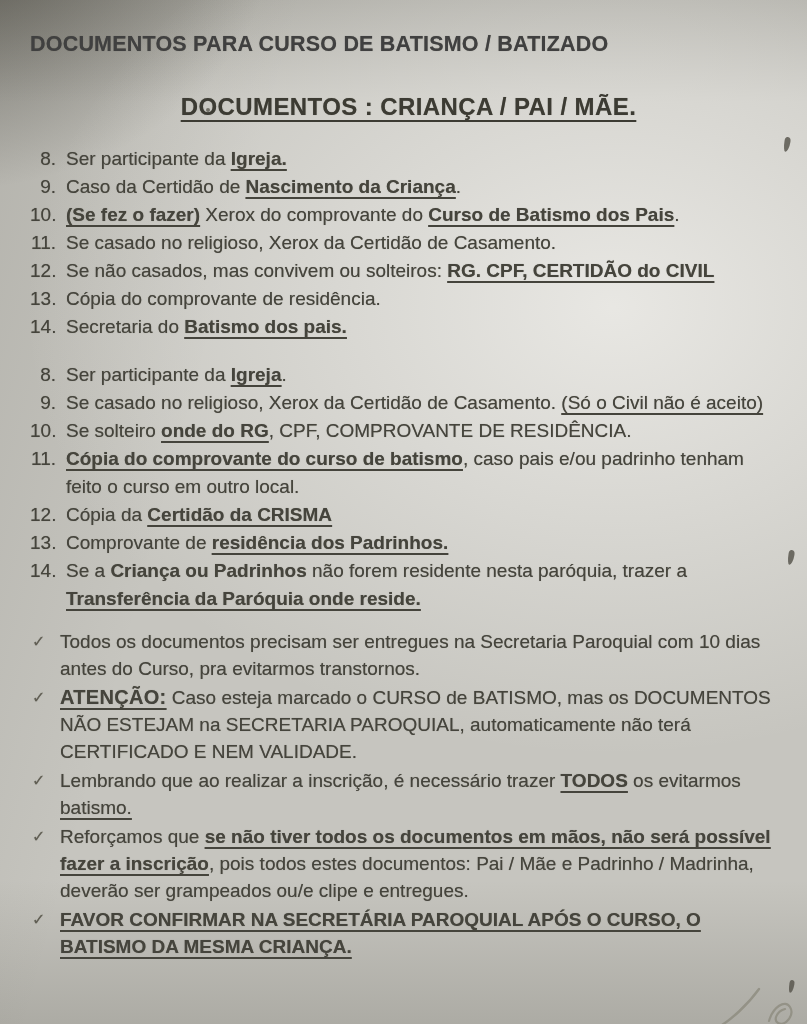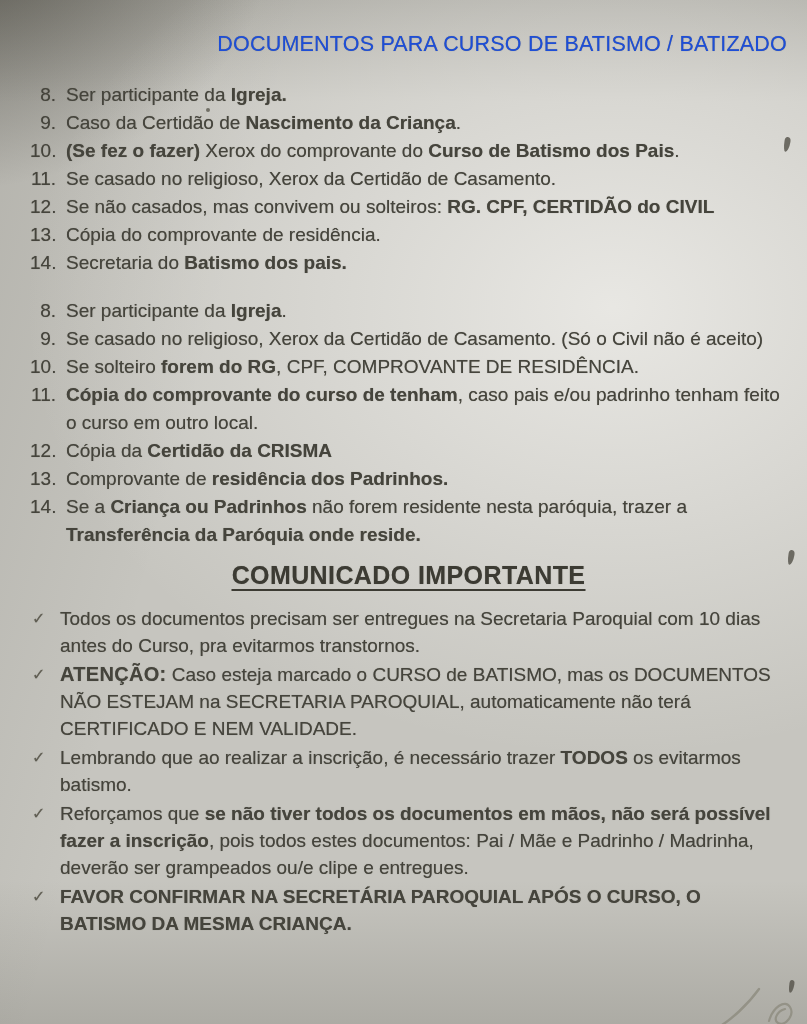--- a/index.html
+++ b/index.html
@@ -19,25 +19,25 @@
       linear-gradient(to bottom, rgba(70,68,58,0.20), rgba(70,68,58,0) 10%),
       linear-gradient(to top, rgba(70,68,58,0.20), rgba(70,68,58,0) 14%),
       linear-gradient(105deg, rgba(70,68,58,0.14), rgba(70,68,58,0) 28%);
   }
   .content {
     position: absolute; inset: 0;
     padding: 32px 20px 0 30px;
     text-shadow: 0 0 0.7px rgba(62,60,50,0.55);
   }
   .doc-title {
-    text-align: right;
-    font-weight: normal;
+    text-align: left;
+    font-weight: bold;
     font-size: 21.5px;
     letter-spacing: 0.2px;
-    color: #1d4ed8;
+    color: #404040;
   }
   .sec-h {
     text-align: center;
     font-weight: bold;
     color: #3c3b33;
     text-decoration: underline;
     text-decoration-thickness: 2px;
     text-underline-offset: 5px;
   }
   .h-crianca   { margin-top: 36px; font-size: 24px; letter-spacing: 0.4px; }
@@ -50,21 +50,21 @@
   .num { flex: none; width: 26px; text-align: right; margin-right: 10px; }
   .txt { flex: 1; min-width: 0; }
 
   .notices { margin-top: 15px; font-size: 19px; line-height: 27px; padding-right: 12px; }
   .notices .row { margin-top: 2px; }
   .chk {
     flex: none; width: 30px; padding-left: 2px;
     font-size: 16px; color: #615f54; line-height: 27px;
   }
   .b { font-weight: bold; }
-  .u { text-decoration-thickness: 1.8px; text-underline-offset: 3.5px; }
+  .u { text-decoration: underline; text-decoration-thickness: 1.8px; text-underline-offset: 3.5px; }
   .L { font-size: 20px; letter-spacing: 0.3px; }
 
   .pen-mark {
     position: absolute; width: 6px; height: 15px;
     background: #55534a; opacity: 0.82;
     border-radius: 45% 55% 60% 40% / 28% 28% 72% 72%;
     transform: rotate(9deg);
   }
   .mark-1 { left: 784px; top: 137px; }
   .mark-2 { left: 788px; top: 550px; }
@@ -77,20 +77,21 @@
   .scribble { position: absolute; right: -4px; bottom: -5px; opacity: 0.75; }
 </style>
 </head>
 <body>
 
 <div class="paper-bg"></div>
 
 <div class="content">
   <div class="doc-title">DOCUMENTOS PARA CURSO DE BATISMO / BATIZADO</div>
 
+  <div class="sec-h h-crianca">DOCUMENTOS : CRIANÇA / PAI / MÃE.</div>
   <div class="list list-crianca">
       <div class="row">
         <span class="num">8.</span>
         <div class="txt"><span>Ser participante da </span><span class="b u">Igreja.</span></div>
       </div>
       <div class="row">
         <span class="num">9.</span>
         <div class="txt"><span>Caso da Certidão de </span><span class="b u">Nascimento da Criança</span><span>.</span></div>
       </div>
       <div class="row">
@@ -119,41 +120,40 @@
       <div class="row">
         <span class="num">8.</span>
         <div class="txt"><span>Ser participante da </span><span class="b u">Igreja</span><span>.</span></div>
       </div>
       <div class="row">
         <span class="num">9.</span>
         <div class="txt"><span>Se casado no religioso, Xerox da Certidão de Casamento. </span><span class="u">(Só o Civil não é aceito)</span></div>
       </div>
       <div class="row">
         <span class="num">10.</span>
-        <div class="txt"><span>Se solteiro </span><span class="b u">forem do RG</span><span>, CPF, COMPROVANTE DE RESIDÊNCIA.</span></div>
+        <div class="txt"><span>Se solteiro </span><span class="b u">onde do RG</span><span>, CPF, COMPROVANTE DE RESIDÊNCIA.</span></div>
       </div>
       <div class="row">
         <span class="num">11.</span>
-        <div class="txt"><span class="b u">Cópia do comprovante do curso de tenham</span><span>, caso pais e/ou padrinho tenham feito o curso em outro local.</span></div>
+        <div class="txt"><span class="b u">Cópia do comprovante do curso de batismo</span><span>, caso pais e/ou padrinho tenham feito o curso em outro local.</span></div>
       </div>
       <div class="row">
         <span class="num">12.</span>
         <div class="txt"><span>Cópia da </span><span class="b u">Certidão da CRISMA</span></div>
       </div>
       <div class="row">
         <span class="num">13.</span>
         <div class="txt"><span>Comprovante de </span><span class="b u">residência dos  Padrinhos.</span></div>
       </div>
       <div class="row">
         <span class="num">14.</span>
         <div class="txt"><span>Se a </span><span class="b">Criança ou Padrinhos</span><span> não forem residente nesta paróquia, trazer a </span><span class="b u">Transferência da Paróquia onde reside.</span></div>
       </div>
     </div>
 
-  <div class="sec-h h-comunicado">COMUNICADO IMPORTANTE</div>
   <div class="notices">
       <div class="row">
         <span class="chk">✓</span>
         <div class="txt"><span>Todos os documentos precisam ser entregues na Secretaria Paroquial com 10 dias antes do Curso, pra evitarmos transtornos.</span></div>
       </div>
       <div class="row">
         <span class="chk">✓</span>
         <div class="txt"><span class="b u L">ATENÇÃO:</span><span> Caso esteja marcado o CURSO de BATISMO, mas os DOCUMENTOS NÃO ESTEJAM na SECRETARIA PAROQUIAL, automaticamente não terá CERTIFICADO E NEM VALIDADE.</span></div>
       </div>
       <div class="row">

